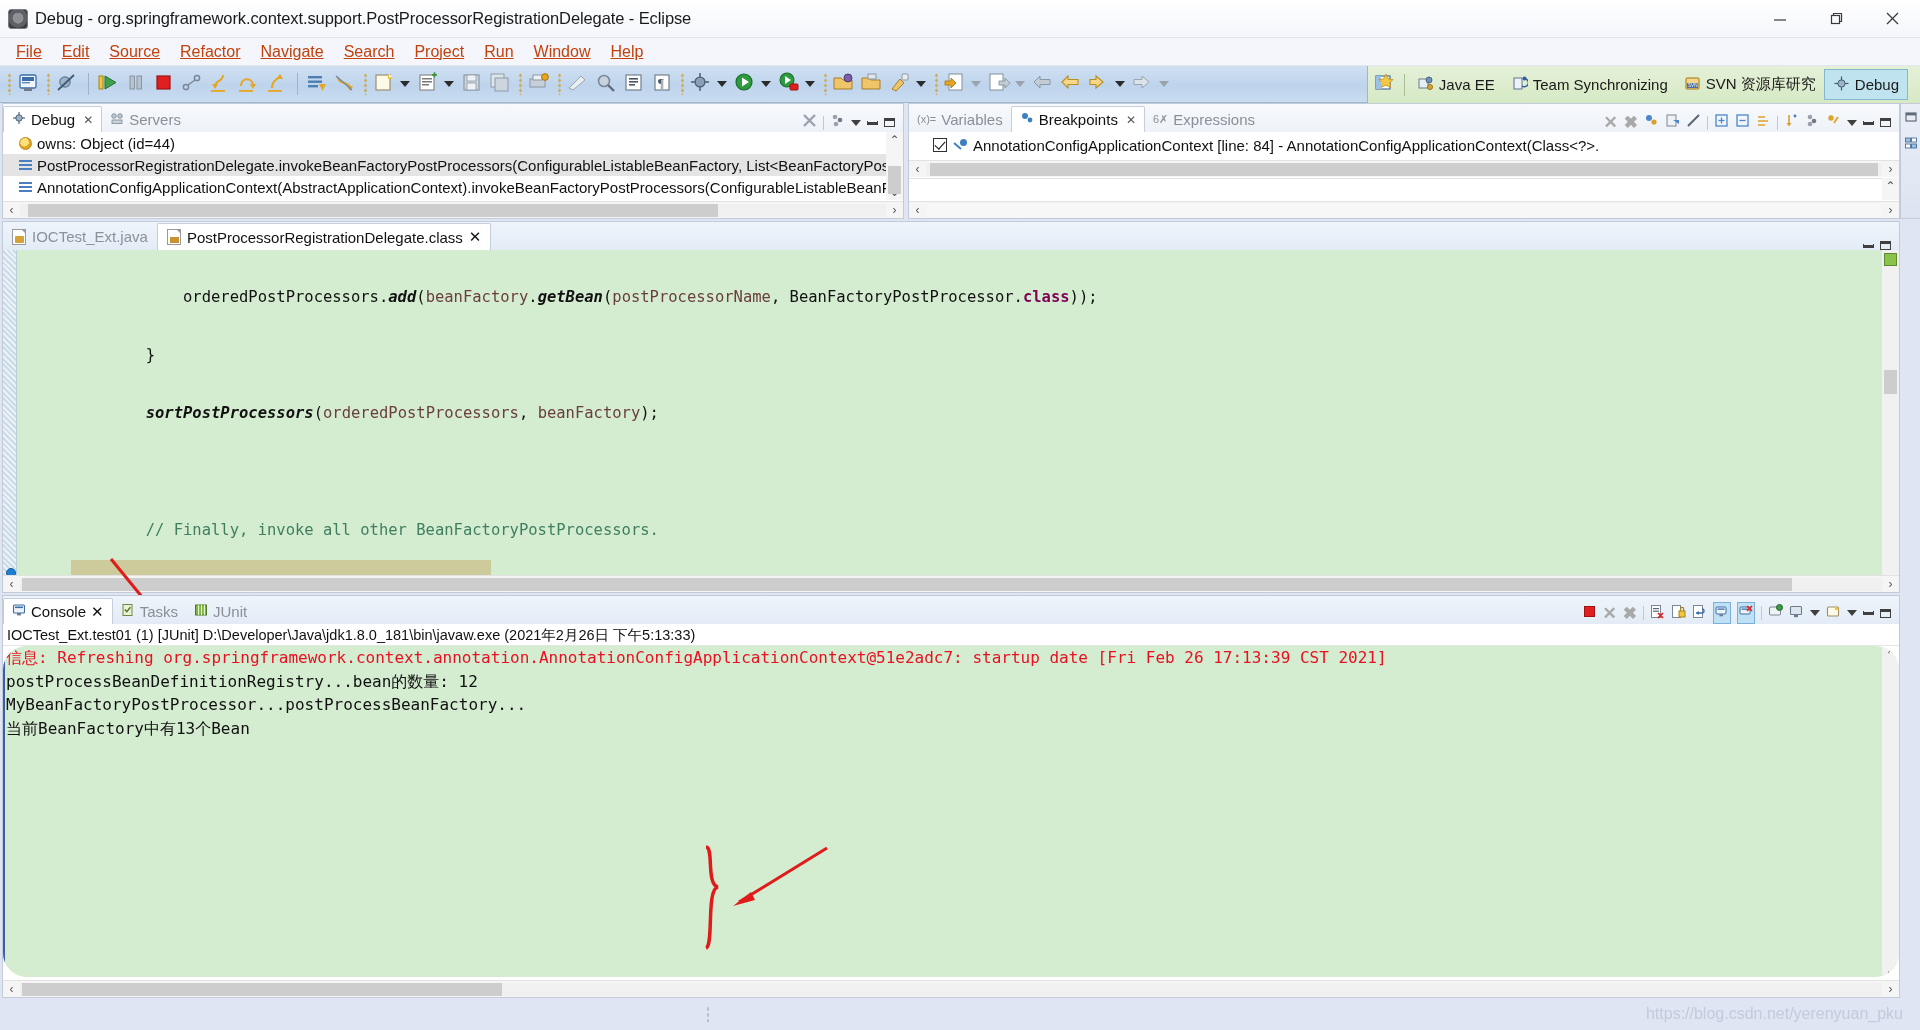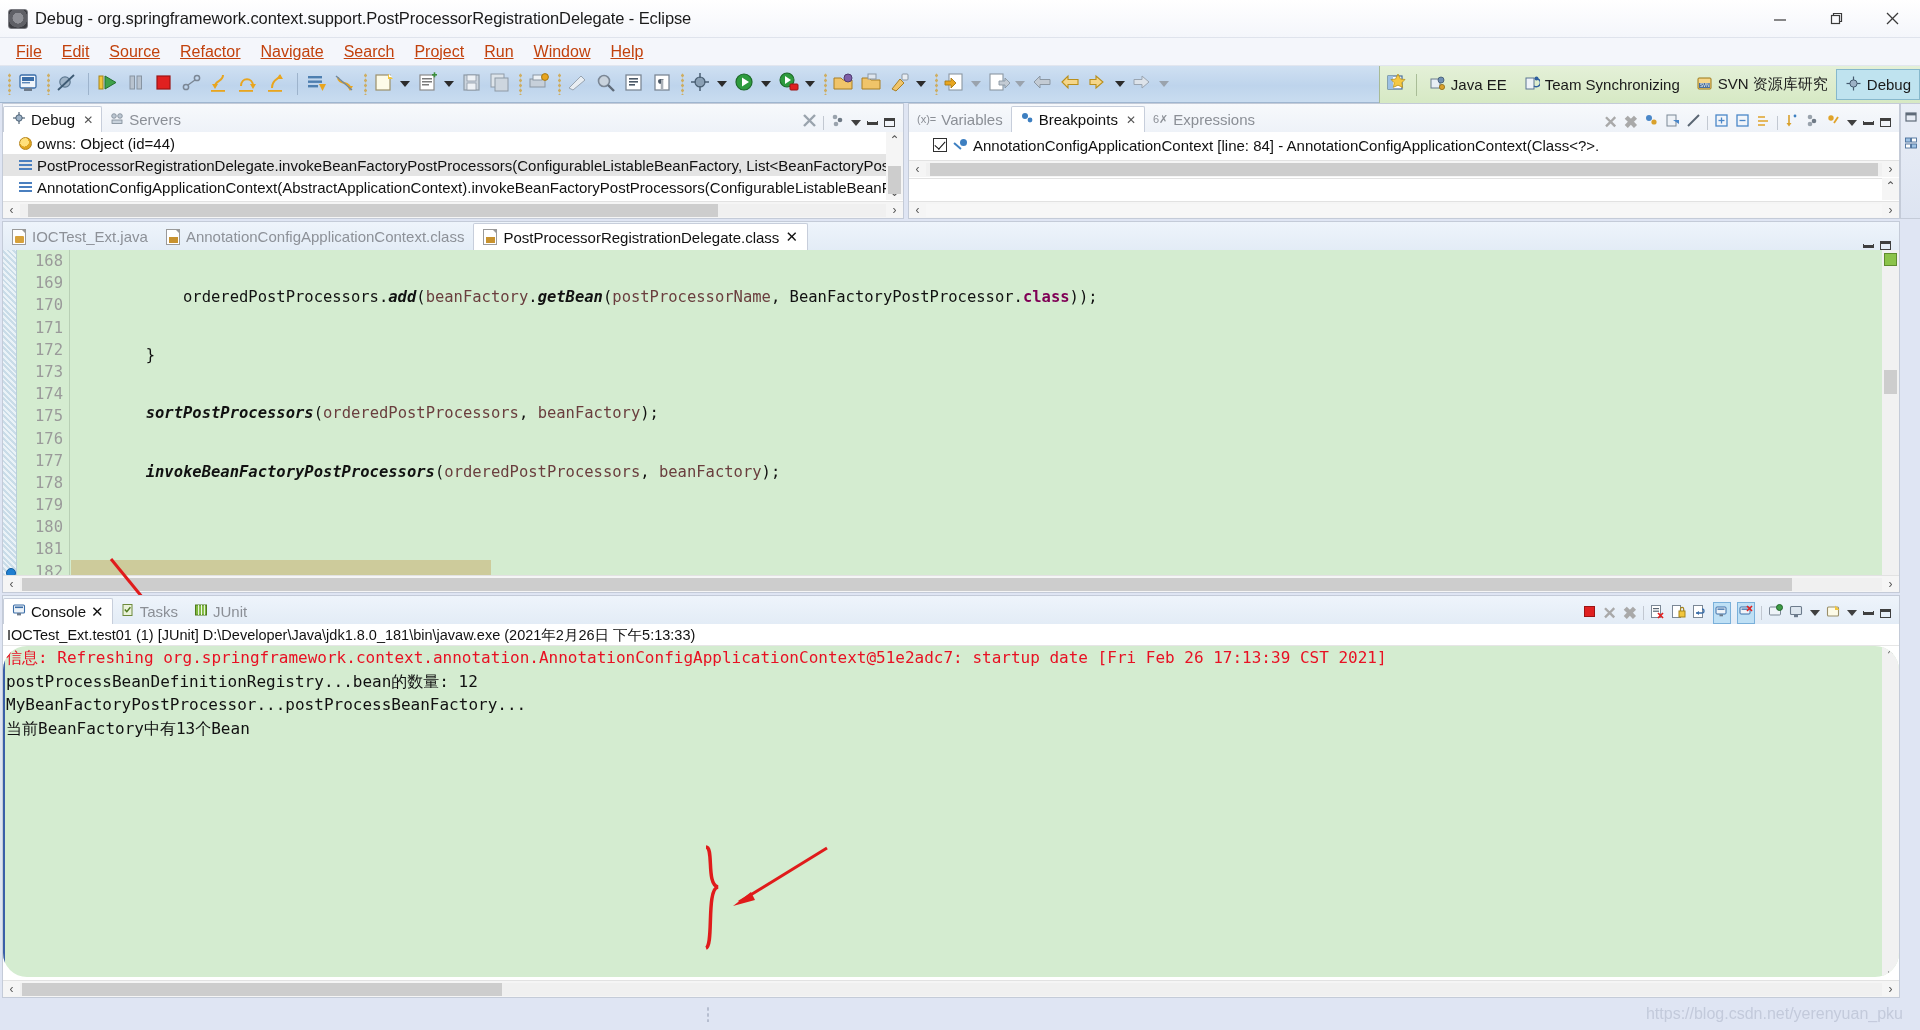--- a/index.html
+++ b/index.html
@@ -62,21 +62,21 @@
   .quick-access {
     position: absolute; right: 362px; top: 69px;
     width: 108px; height: 28px; background: #fff;
     border: 1px solid #7a9ec2; display: flex; align-items: center;
     padding-left: 6px; font-size: 14.5px; color: #4d4d4d;
   }
   .perspbar {
     position: absolute; right: 0; top: 66px; height: 37px;
     display: flex; align-items: center;
     background: linear-gradient(#e4f0d8, #d6e9c4);
-    border-left: 1px solid #a8bb95; padding: 0 0 0 4px;
+    border-left: 1px solid #a8bb95; padding: 0 12px 0 4px;
   }
   .persp {
     display: flex; align-items: center; gap: 5px; height: 31px;
     padding: 0 8px; font-size: 15px; color: #1a1a1a; white-space: nowrap;
   }
   .persp.active { background: #bfe3ef; border: 1px solid #86b8cc; }
   .persp-sep { width: 1px; height: 22px; background: #a9bd97; margin: 0 4px; }
 
   
   .panel { position: absolute; background: #fff; border: 1px solid #c4cbd8; }
@@ -788,62 +788,39 @@
         </svg>
     </span>
   </div>
 
   <div class="panel" id="editor-panel">
     <div class="tabrow" style="background:linear-gradient(#eef4fb,#e3ecf6);">
       <div class="etab">
         <span class="file-ico java"></span>
         <span>IOCTest_Ext.java</span>
       </div>
-      <div class="etab">
-        <span class="file-ico cls"></span>
-        <span>AnnotationConfigApplicationContext.class</span>
-      </div>
       <div class="etab active">
         <span class="file-ico cls"></span>
         <span>PostProcessorRegistrationDelegate.class</span>
         <span class="closex">✕</span>
       </div>
       <div class="tabtools">
         <span class="mini-min"></span>
         <span class="mini-sq"></span>
       </div>
     </div>
 
     <div class="code-area">
       <div class="ruler"></div>
-      <div class="gutter">
-        <div class="gut-n">168</div>
-        <div class="gut-n">169</div>
-        <div class="gut-n">170</div>
-        <div class="gut-n">171</div>
-        <div class="gut-n">172</div>
-        <div class="gut-n">173</div>
-        <div class="gut-n">174</div>
-        <div class="gut-n">175</div>
-        <div class="gut-n">176</div>
-        <div class="gut-n">177</div>
-        <div class="gut-n">178</div>
-        <div class="gut-n">179</div>
-        <div class="gut-n">180</div>
-        <div class="gut-n">181</div>
-        <div class="gut-n">182</div>
-        <div class="gut-n">183</div>
-      </div>
       <div class="bp-dot-gut" style="top:316px;"></div>
       <div class="curline-bg" style="top:310px;"></div>
       <div class="code">
         <div class="cline">            orderedPostProcessors.<b class="mth">add</b>(<span class="fld">beanFactory</span>.<b class="mth">getBean</b>(<span class="fld">postProcessorName</span>, BeanFactoryPostProcessor.<span class="kw">class</span>));</div>
         <div class="cline">        }</div>
         <div class="cline">        <i class="mth">sortPostProcessors</i>(<span class="fld">orderedPostProcessors</span>, <span class="fld">beanFactory</span>);</div>
-        <div class="cline">        <i class="mth">invokeBeanFactoryPostProcessors</i>(<span class="fld">orderedPostProcessors</span>, <span class="fld">beanFactory</span>);</div>
         <div class="cline"></div>
         <div class="cline">        <span class="cm">// Finally, invoke all other BeanFactoryPostProcessors.</span></div>
         
         
         
         
         
         
         
         

